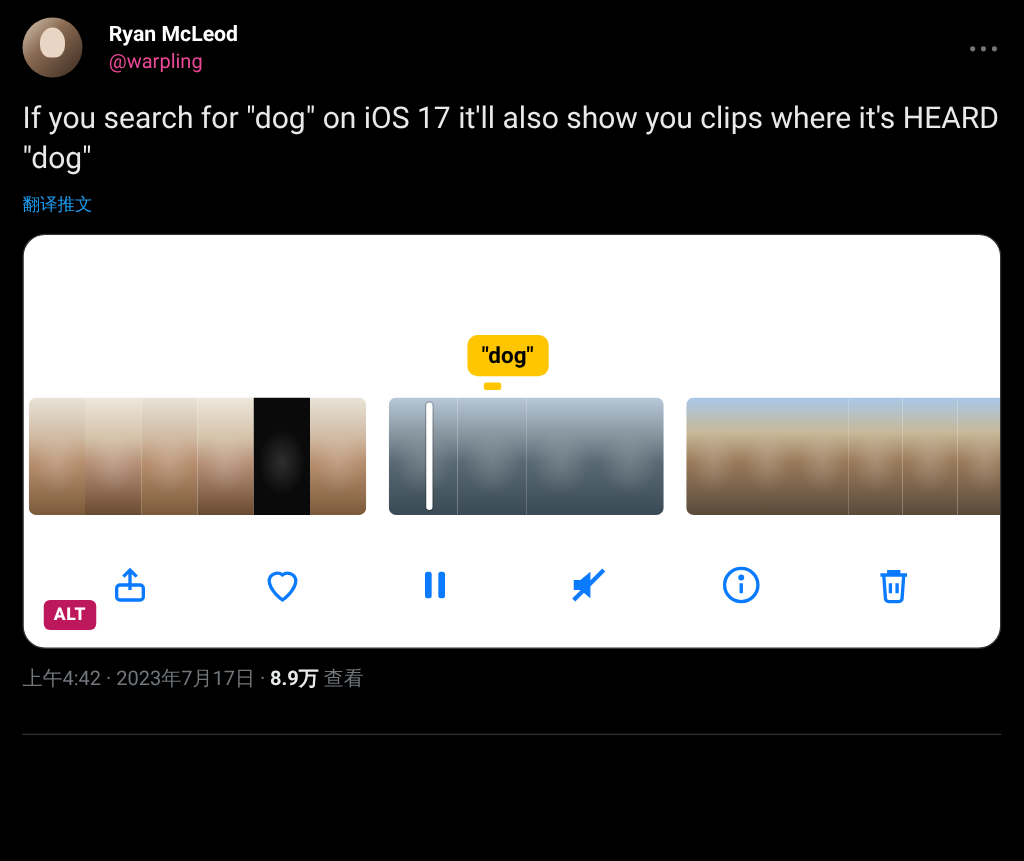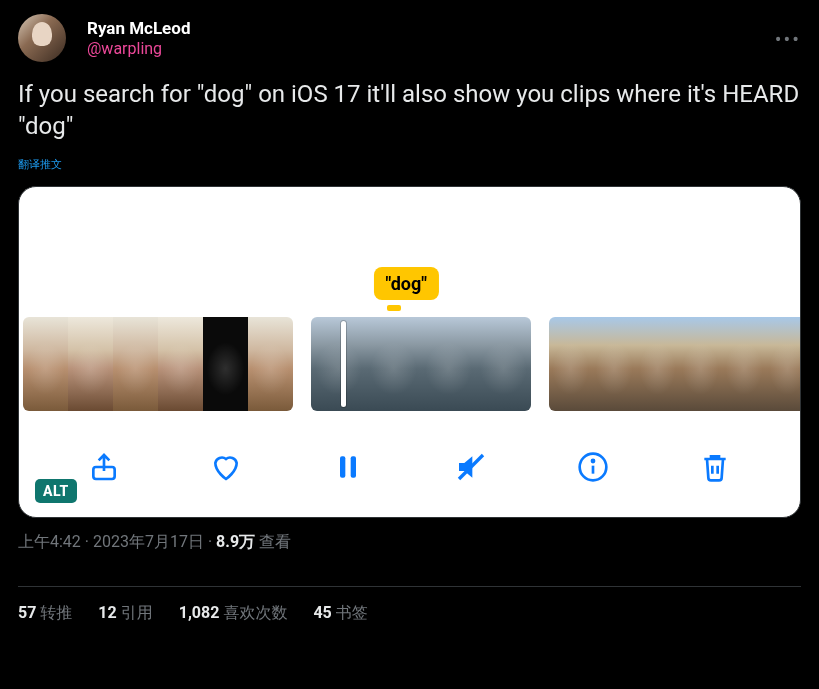--- a/index.html
+++ b/index.html
@@ -41,21 +41,21 @@
   .handle { color: #ec4899; font-size: 16px; }
   .more-icon { color: #71767b; font-size: 20px; letter-spacing: 2px; padding-top: 2px; cursor: pointer; }
   .body-text {
     font-size: 24px;
     line-height: 1.35;
     color: #e7e9ea;
     margin-bottom: 10px;
   }
   .translate-link {
     color: #1d9bf0;
-    font-size: 11px;
+    font-size: 14px;
     margin-bottom: 14px;
     display: inline-block;
     cursor: pointer;
   }
   .media-card {
     background: #fff;
     border-radius: 18px;
     width: 100%;
     height: 332px;
     position: relative;
@@ -133,21 +133,21 @@
   .tool-btn {
     width: 36px; height: 36px;
     display: flex; align-items: center; justify-content: center;
     color: #0a7aff;
     cursor: pointer;
   }
   .tool-btn svg { width: 32px; height: 32px; stroke: currentColor; fill: none; stroke-width: 2; }
   .alt-badge {
     position: absolute;
     left: 16px; bottom: 14px;
-    background: #0f766e;
+    background: #be185d;
     color: #fff;
     font-weight: 800;
     font-size: 14px;
     padding: 4px 8px;
     border-radius: 5px;
     letter-spacing: 0.5px;
   }
   .meta-line {
     color: #71767b;
     font-size: 16px;
@@ -251,20 +251,14 @@
       </div>
     </div>
 
     <div class="alt-badge">ALT</div>
   </div>
 
   <div class="meta-line">
     <span>上午4:42</span><span> · </span><span>2023年7月17日</span><span> · </span><span class="strong">8.9万</span><span> 查看</span>
   </div>
 
-  <div class="stats">
-    <div class="stat"><span class="num">57</span><span>转推</span></div>
-    <div class="stat"><span class="num">12</span><span>引用</span></div>
-    <div class="stat"><span class="num">1,082</span><span>喜欢次数</span></div>
-    <div class="stat"><span class="num">45</span><span>书签</span></div>
-  </div>
 
 </div>
 
 </body></html>

